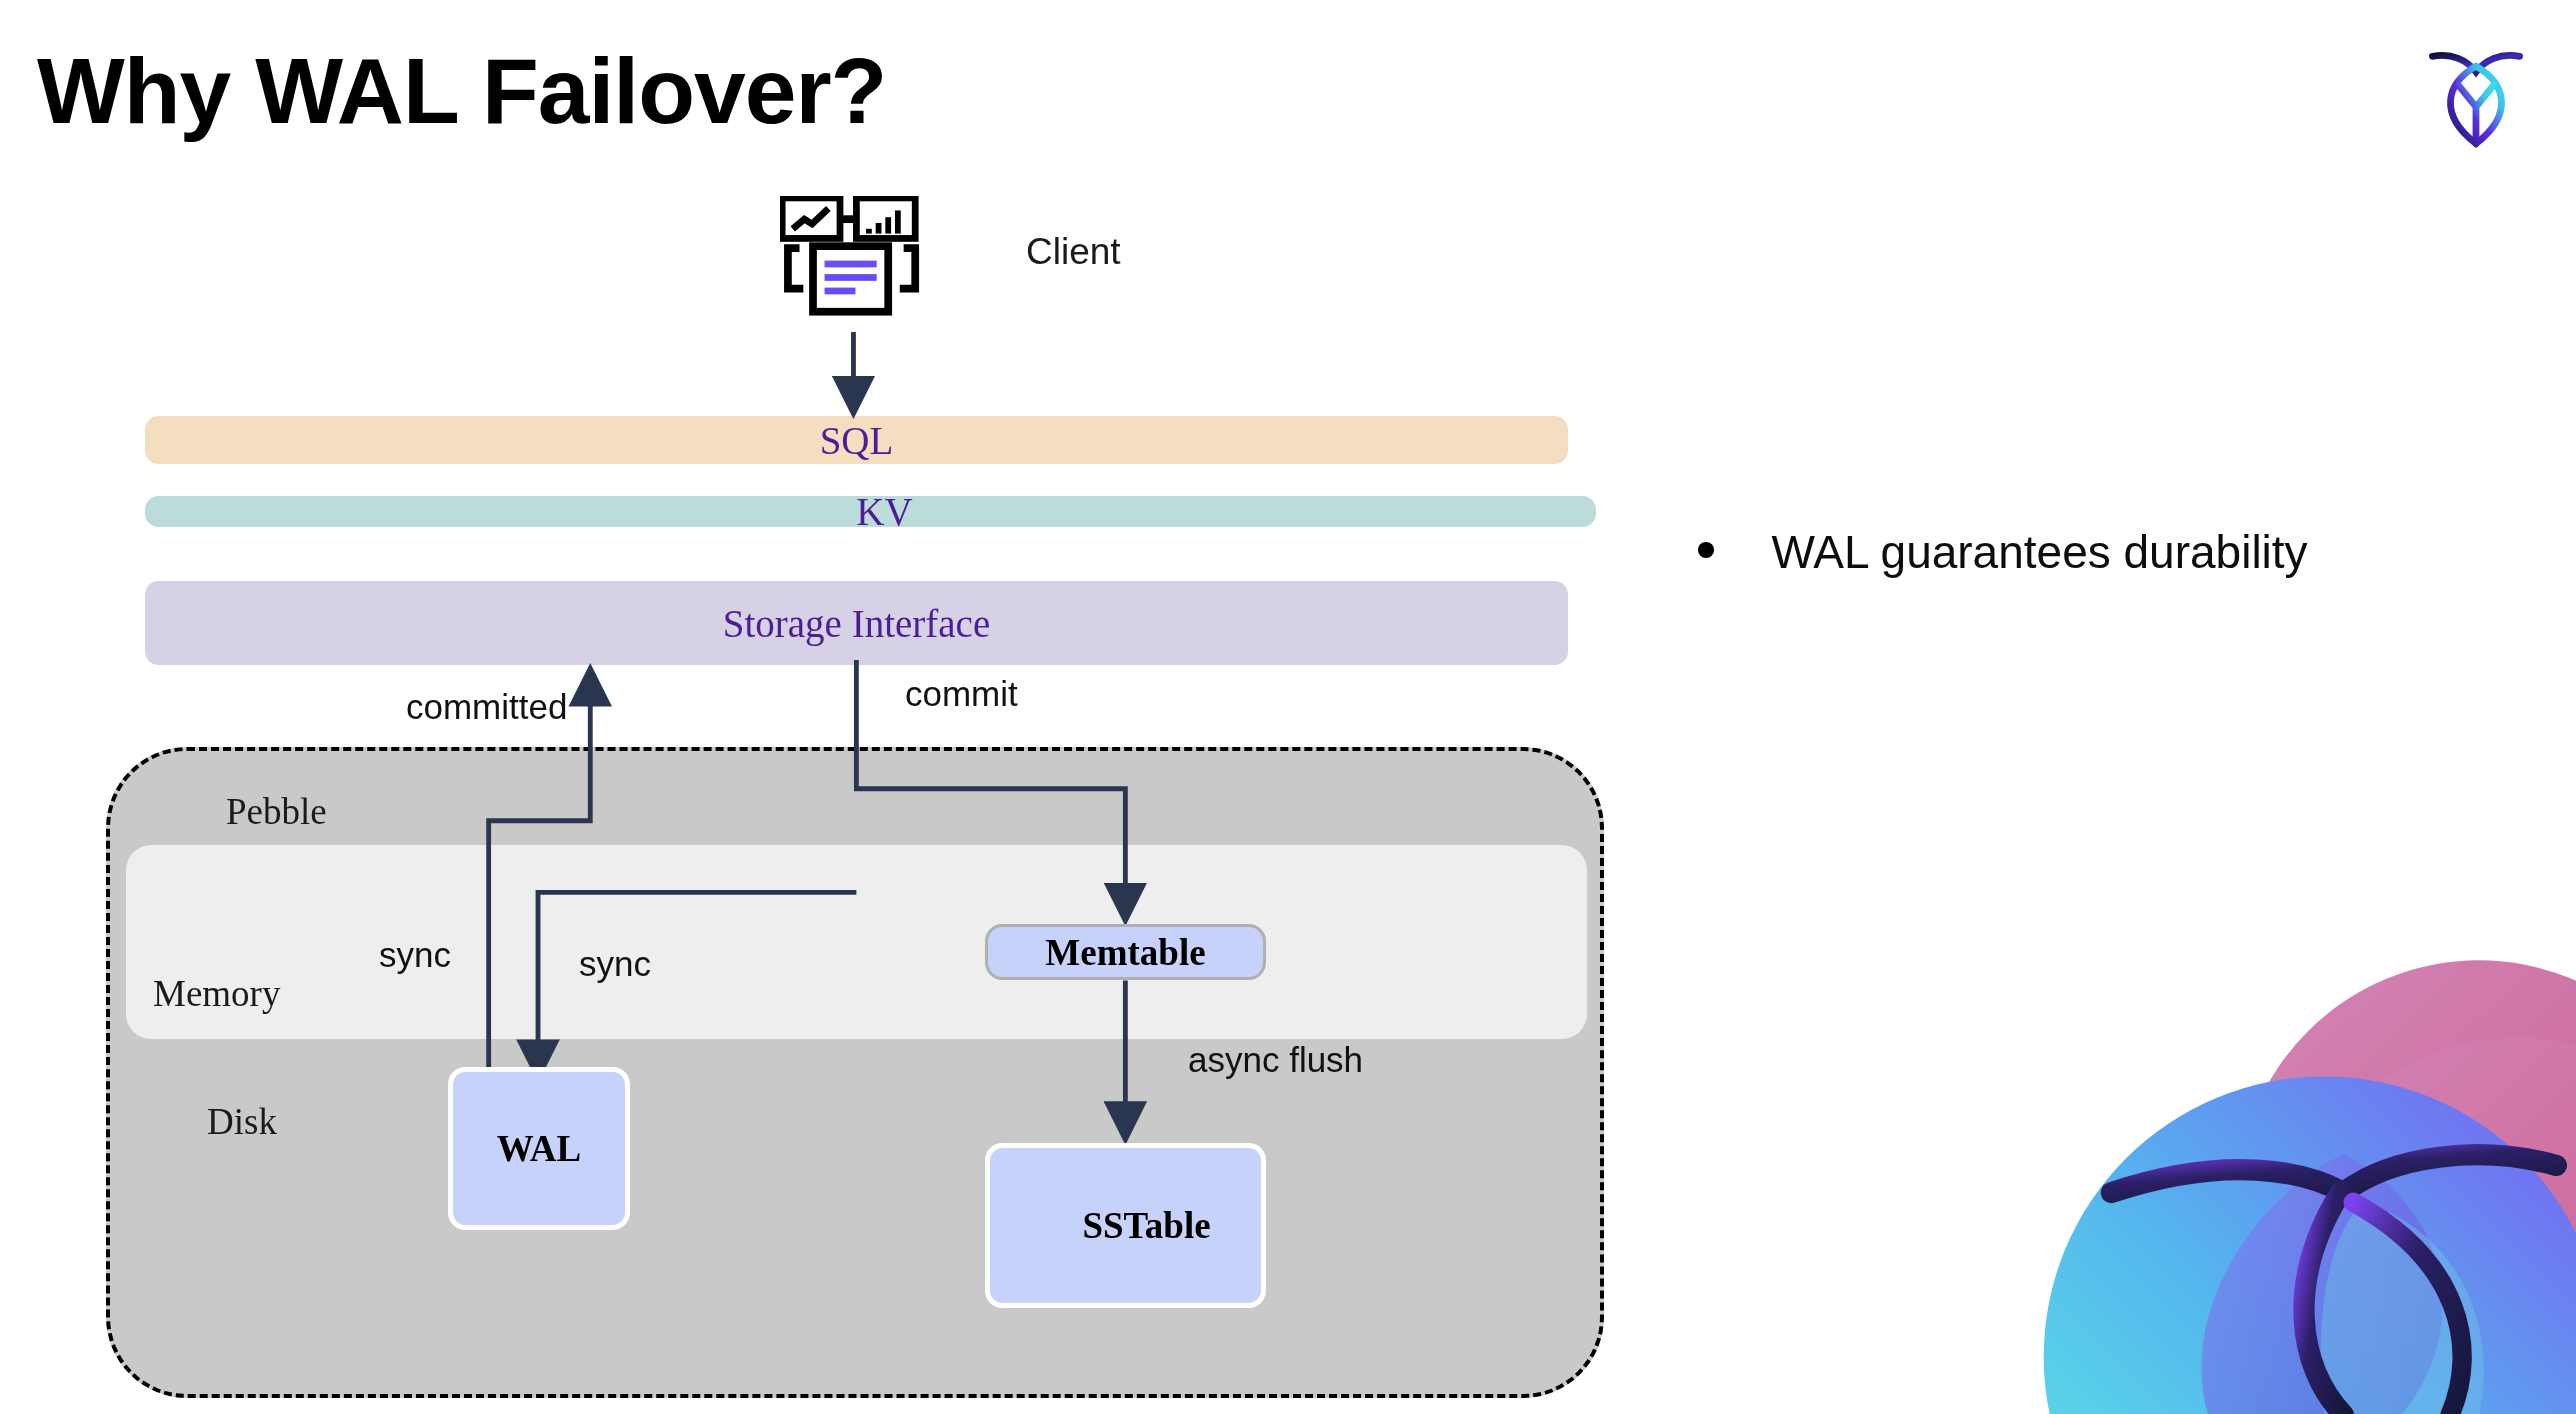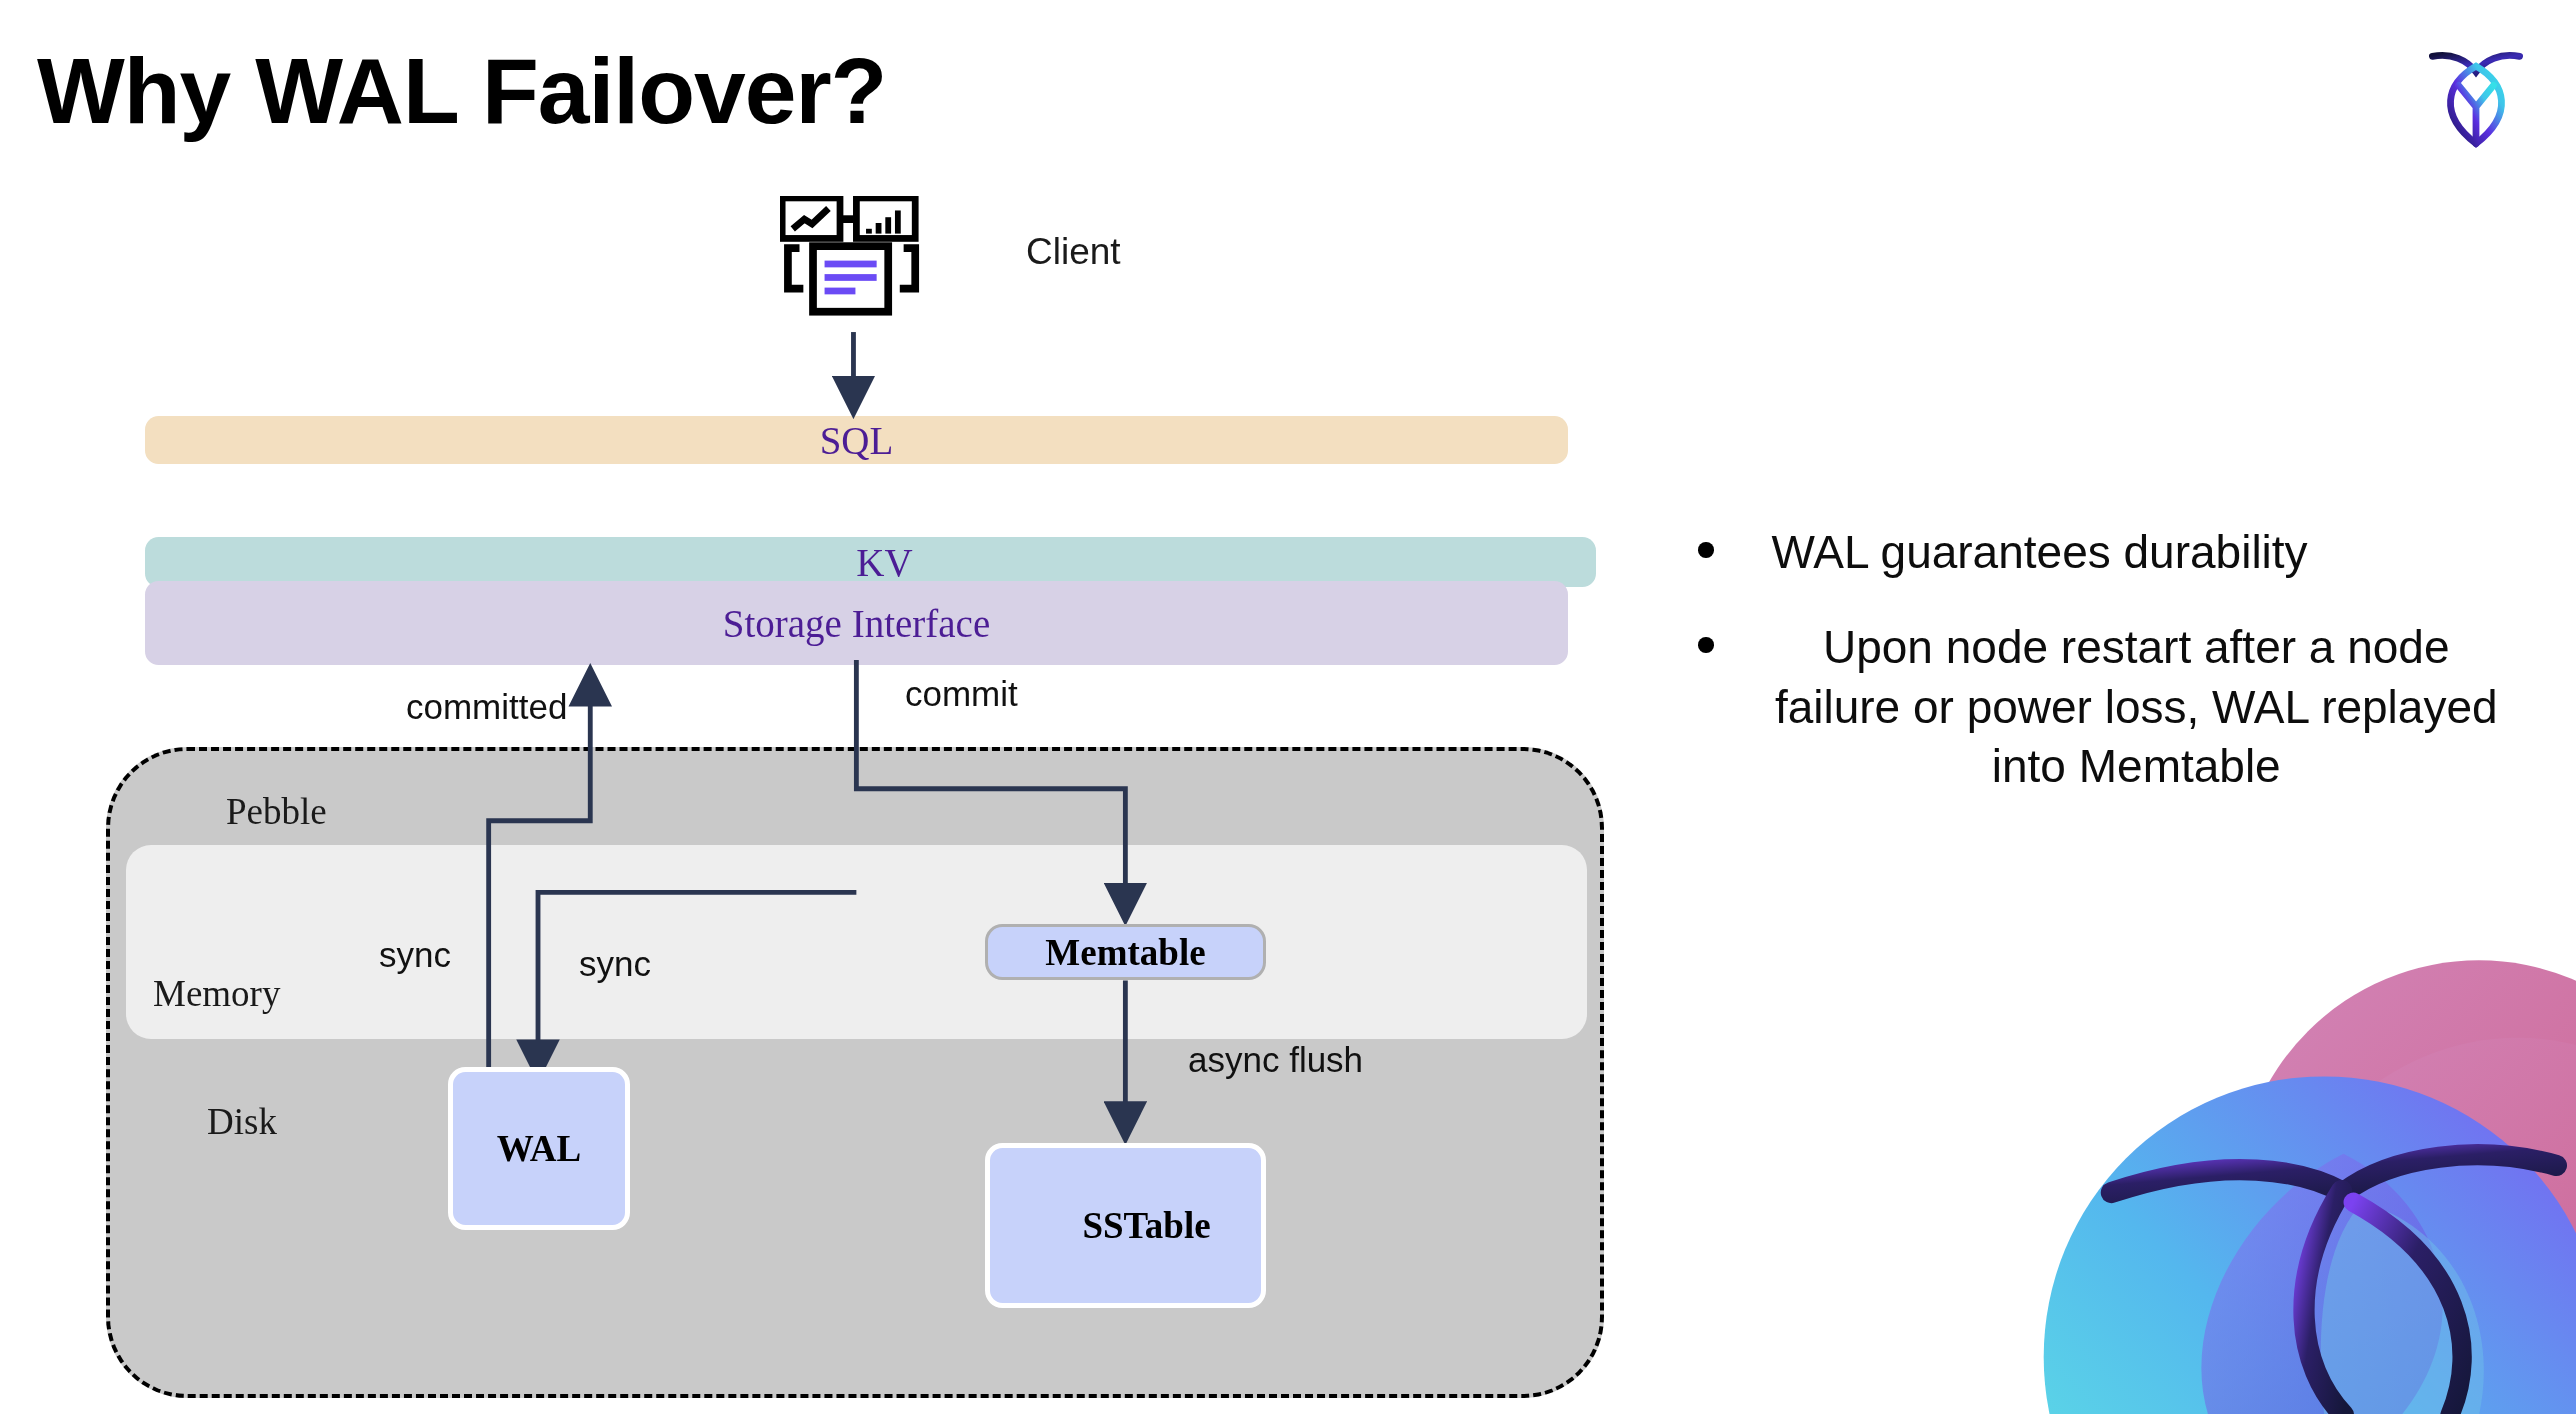--- a/index.html
+++ b/index.html
@@ -87,21 +87,21 @@
     width: 1423px;
     border-radius: 13.5px;
     display: flex;
     align-items: center;
     justify-content: center;
     font-family: "Liberation Serif", serif;
     font-size: 39px;
     color: #4c1d95;
   }
   #bar-sql { top: 416px; height: 48px; background: #f3dfc0; }
-  #bar-kv  { top: 537px; height: 50px; background: #bcdcdc; padding-left: 28px; }
+  #bar-kv  { top: 496px; height: 31px; background: #bcdcdc; padding-left: 28px; }
   #bar-storage { top: 581px; height: 84px; background: #d7d1e6; }
 
   
   #pebble-container {
     position: absolute;
     left: 106px;
     top: 747px;
     width: 1498px;
     height: 651px;
     background: #c9c9c9;
@@ -358,20 +358,16 @@
     <div class="edge-label" id="lbl-sync-1">sync</div>
     <div class="edge-label" id="lbl-sync-2">sync</div>
     <div class="edge-label" id="lbl-asyncflush">async flush</div>
   </div>
 
   <div id="bullets">
     <div class="bullet-row">
       <span class="bullet-dot"></span>
       <span class="bullet-text">WAL guarantees durability</span>
     </div>
-    <div class="bullet-row">
-      <span class="bullet-dot"></span>
-      <span class="bullet-text">Upon node restart after a node failure or power loss, WAL replayed into Memtable</span>
-    </div>
   </div>
 
 </div>
 
 
 </body></html>

